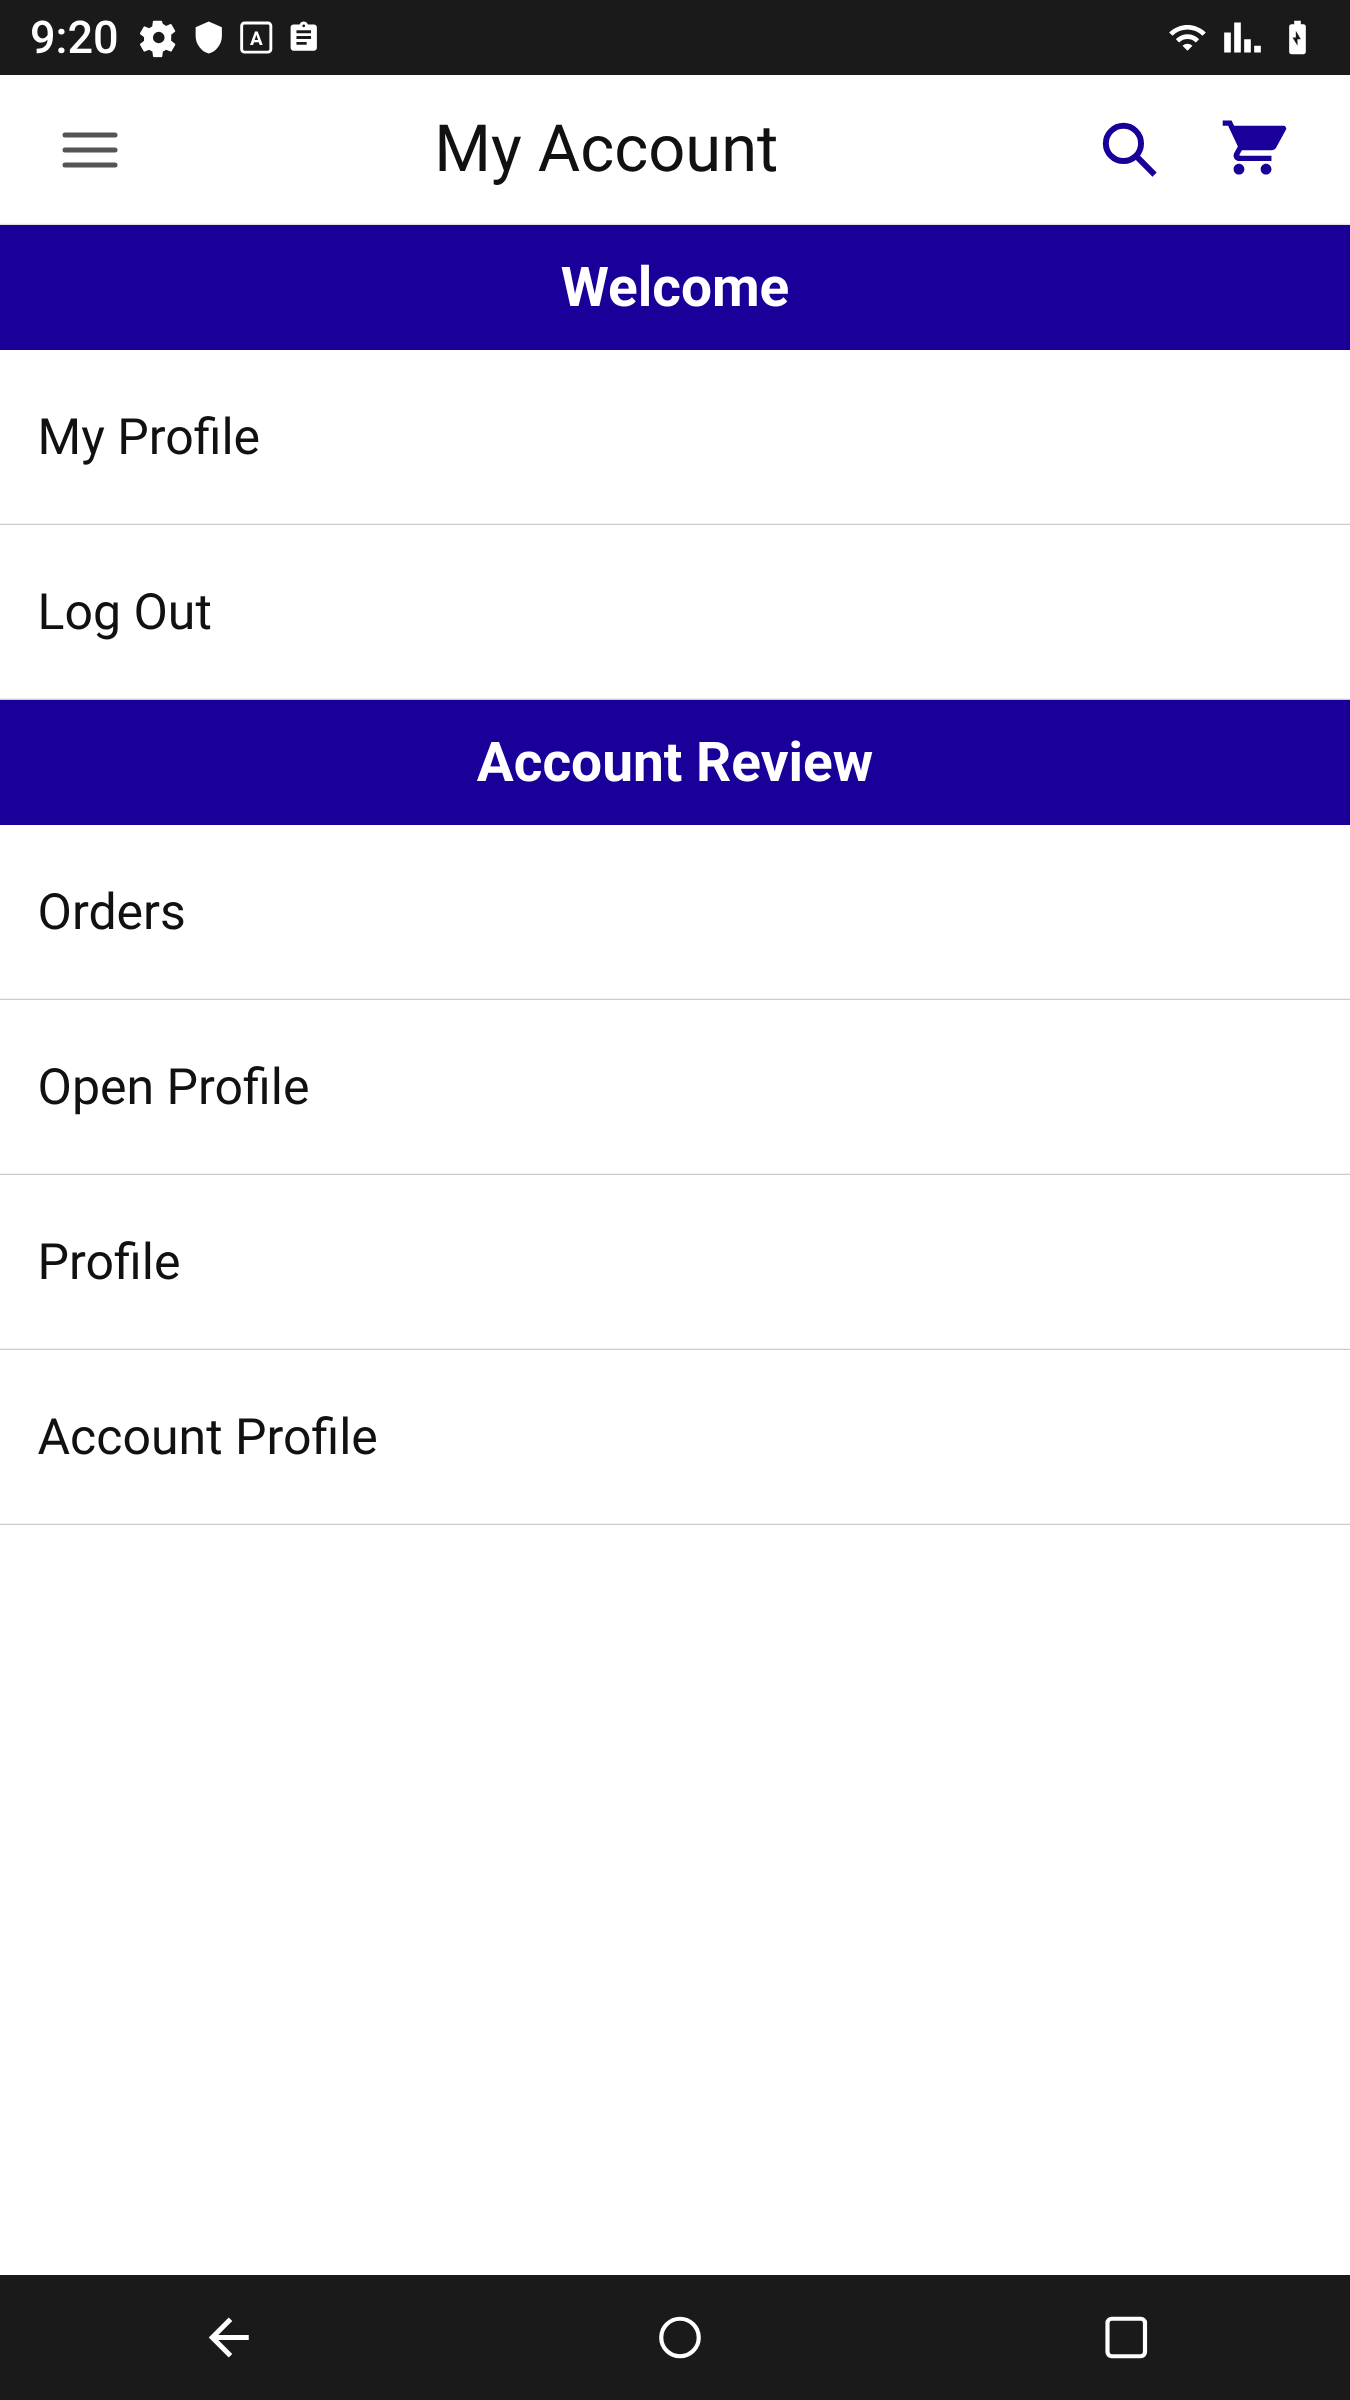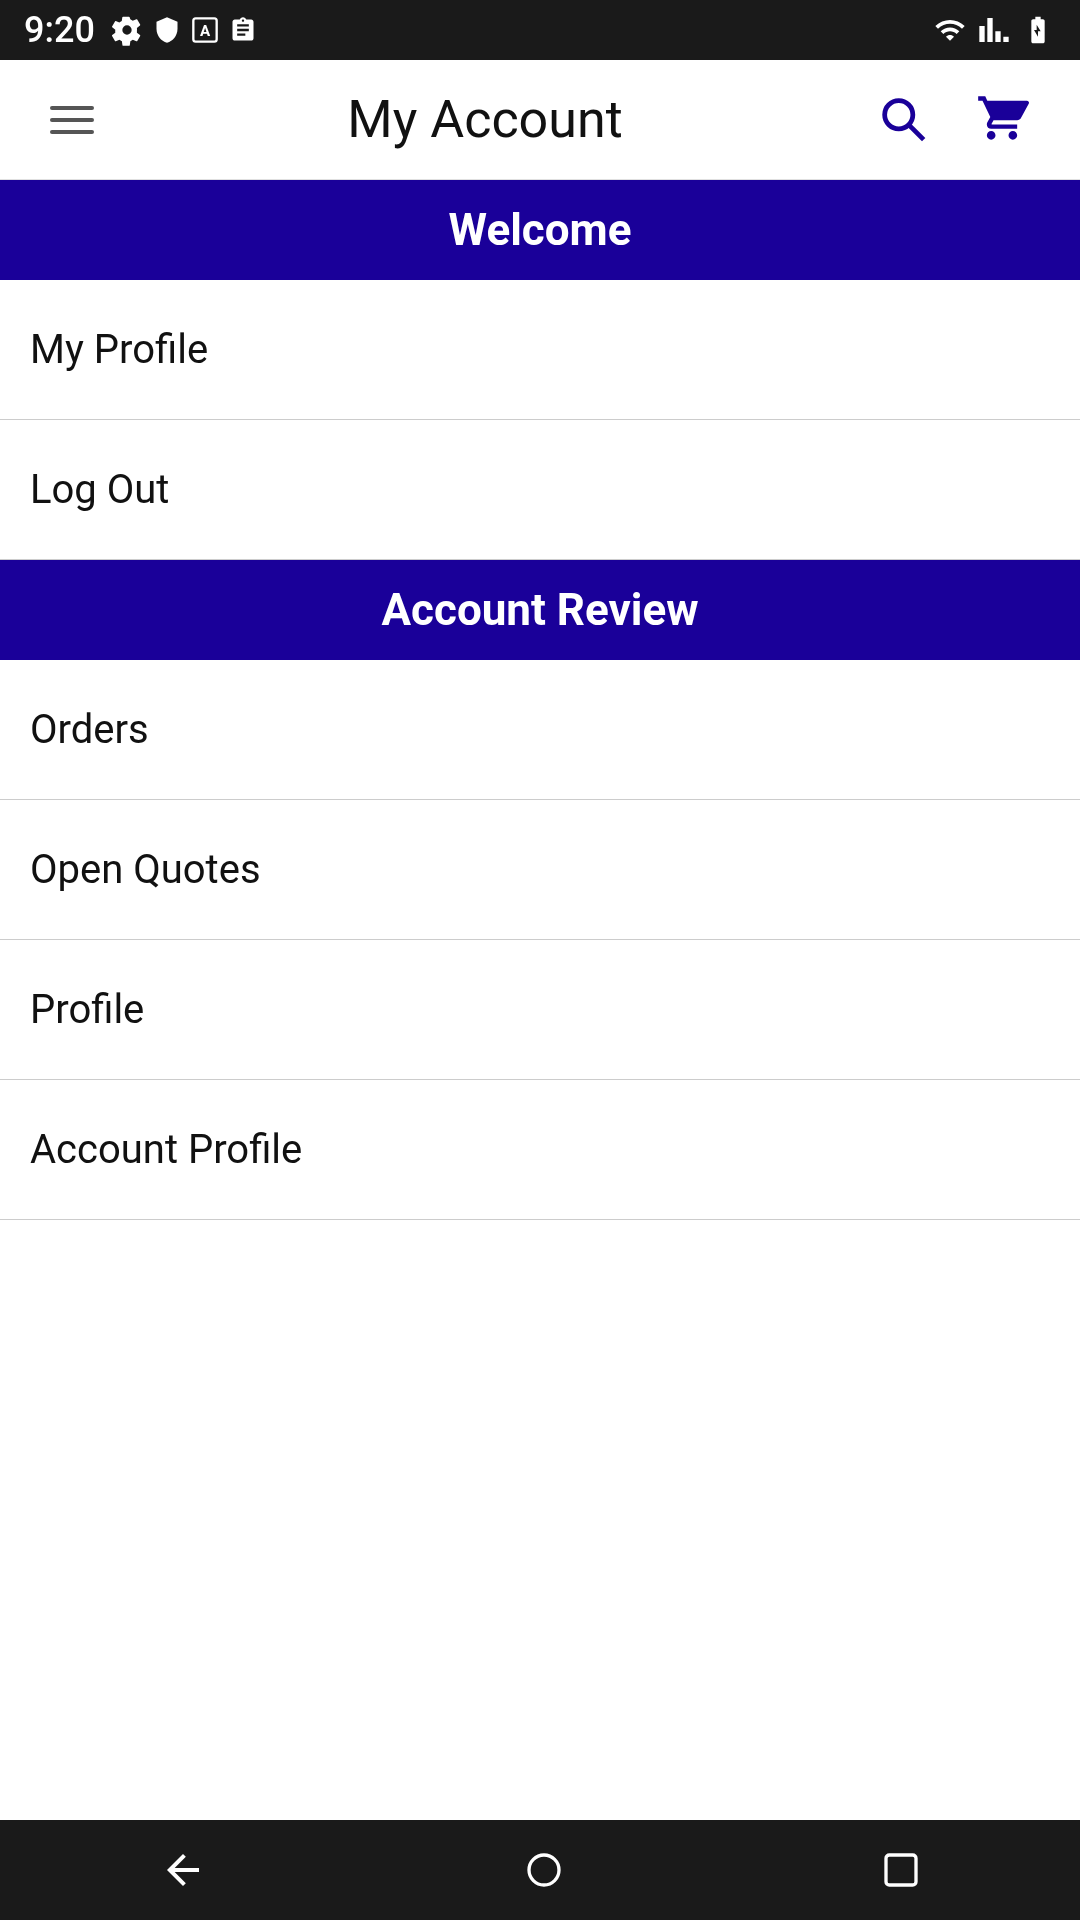--- a/index.html
+++ b/index.html
@@ -229,21 +229,21 @@
 
 <div class="section-header">
   <span class="section-header-text">Account Review</span>
 </div>
 
 <div class="menu-item">
   <span class="menu-item-text">Orders</span>
 </div>
 
 <div class="menu-item">
-  <span class="menu-item-text">Open Quotes</span>
+  <span class="menu-item-text">Open Profile</span>
 </div>
 
 <div class="menu-item">
   <span class="menu-item-text">Profile</span>
 </div>
 
 <div class="menu-item">
   <span class="menu-item-text">Account Profile</span>
 </div>
 

